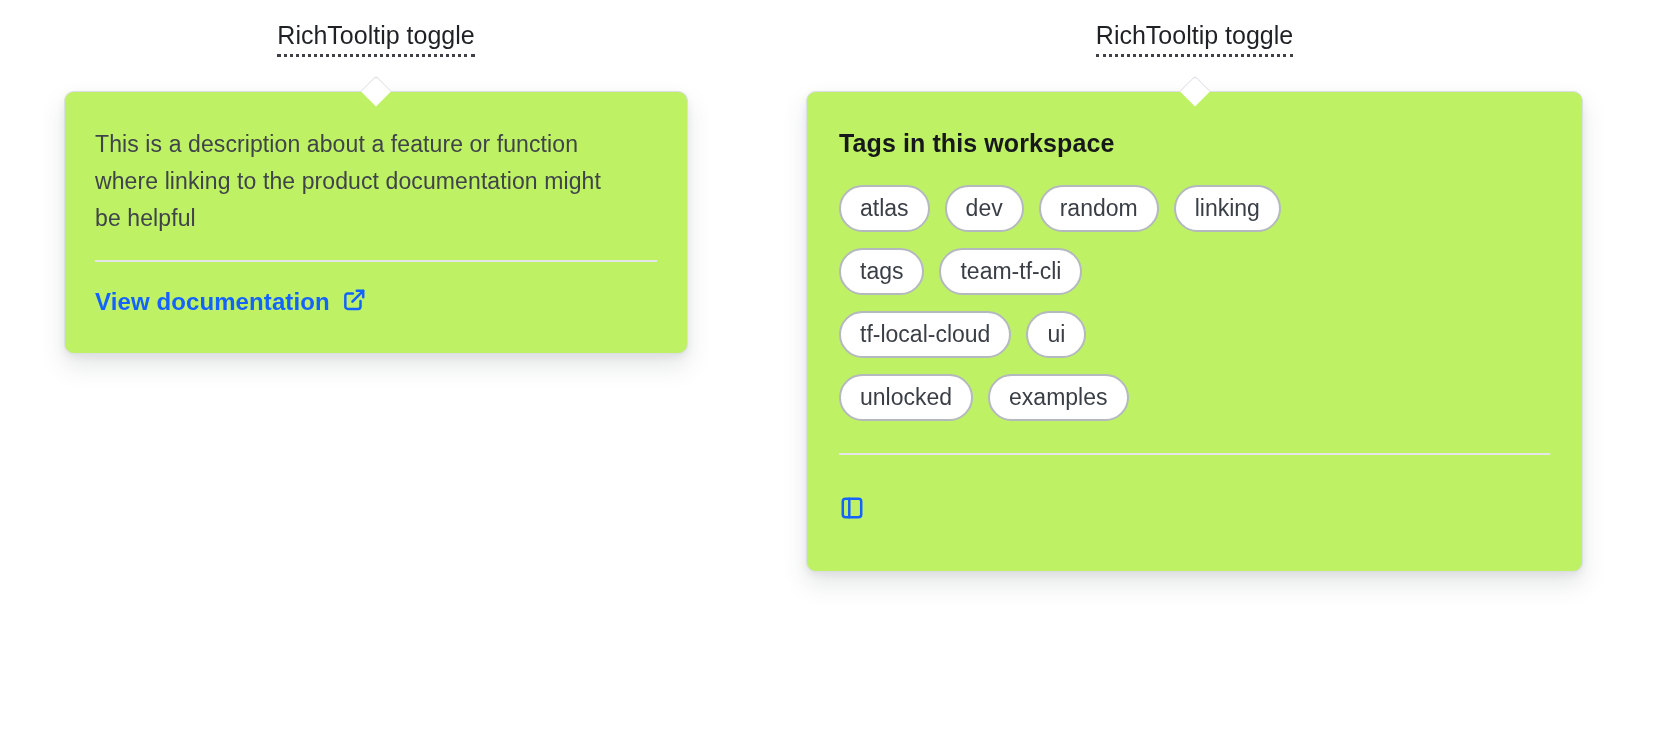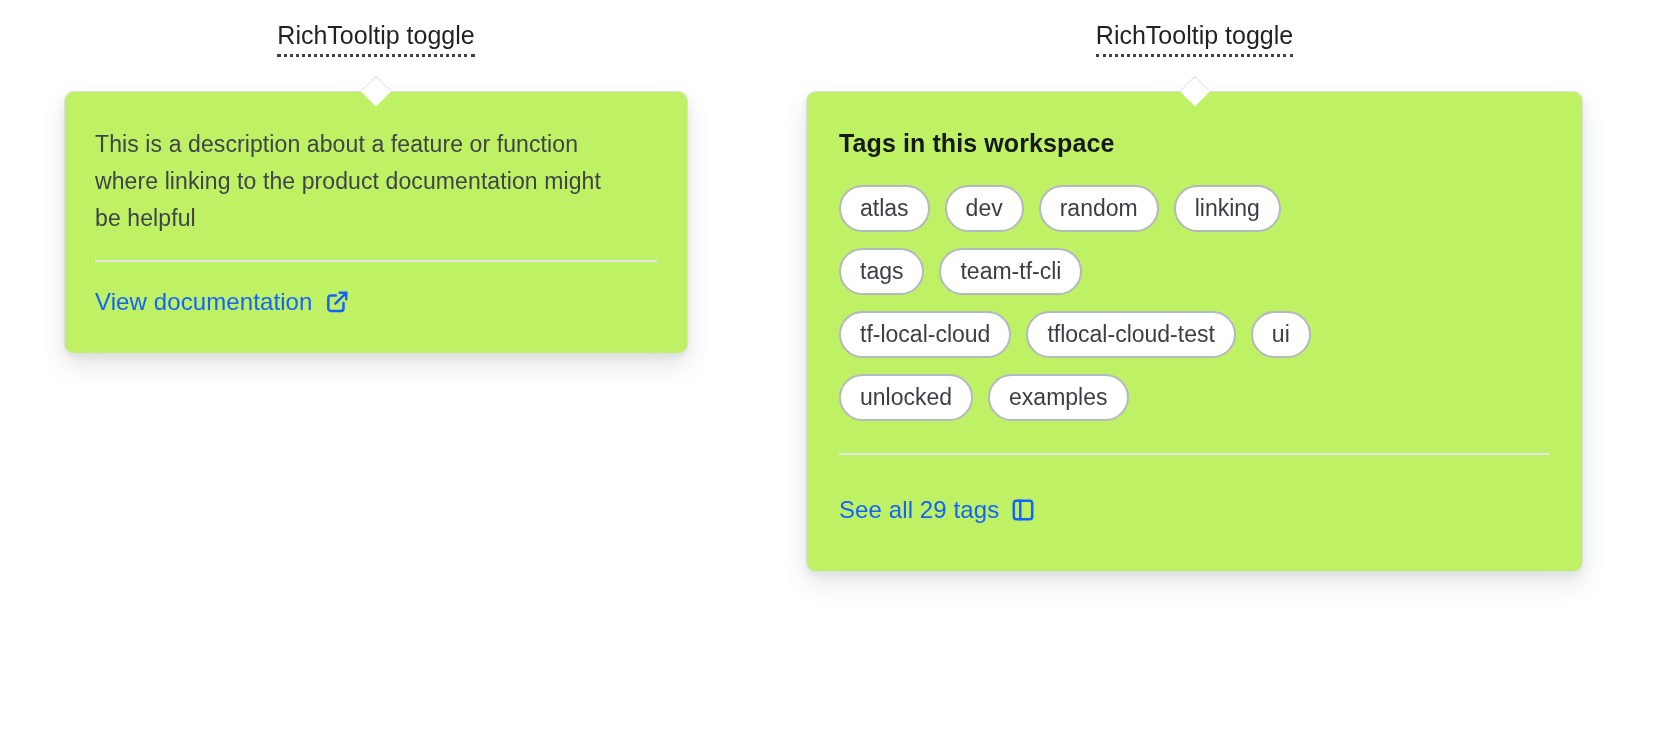--- a/index.html
+++ b/index.html
@@ -77,25 +77,24 @@
     border: none;
     border-top: 2px solid var(--divider, #e4e6ea);
     height: 0;
     width: 100%;
   }
   .divider-left  { margin-top: 23px; }
   .divider-right { margin-top: 32px; }
 
   .tooltip-link {
     display: inline-flex;
-    align-items: center;
     gap: 11px;
     color: var(--accent, #1563ff);
     font-size: 24px;
-    font-weight: 400;
+    font-weight: 700;
     line-height: 30px;
     text-decoration: none;
     cursor: pointer;
     letter-spacing: 0.1px;
   }
   .link-left  { margin-top: 25px; }
   .link-right { margin-top: 40px; }
   .tooltip-link svg { display: block; }
 
   .card-heading {
@@ -173,33 +172,31 @@
               <span class="tag-pill">dev</span>
               <span class="tag-pill">random</span>
               <span class="tag-pill">linking</span>
             </div>
             <div class="tag-row">
               <span class="tag-pill">tags</span>
               <span class="tag-pill">team-tf-cli</span>
             </div>
             <div class="tag-row">
               <span class="tag-pill">tf-local-cloud</span>
-              <span class="tag-pill">tflocal-cloud-test</span>
               <span class="tag-pill">ui</span>
             </div>
             <div class="tag-row">
               <span class="tag-pill">unlocked</span>
               <span class="tag-pill">examples</span>
             </div>
           </div>
 
         <hr class="divider divider-right">
 
         <a class="tooltip-link link-right">
-          <span>See all 29 tags</span>
           <span>
             <svg width="26" height="26" viewBox="0 0 24 24" fill="none" stroke="currentColor" stroke-width="2.3" stroke-linecap="round" stroke-linejoin="round">
               <rect x="3.5" y="3.5" width="17" height="17" rx="2.5"></rect>
               <line x1="9.5" y1="3.5" x2="9.5" y2="20.5"></line>
             </svg>
           </span>
         </a>
       </div>
     </div>
   </section>

